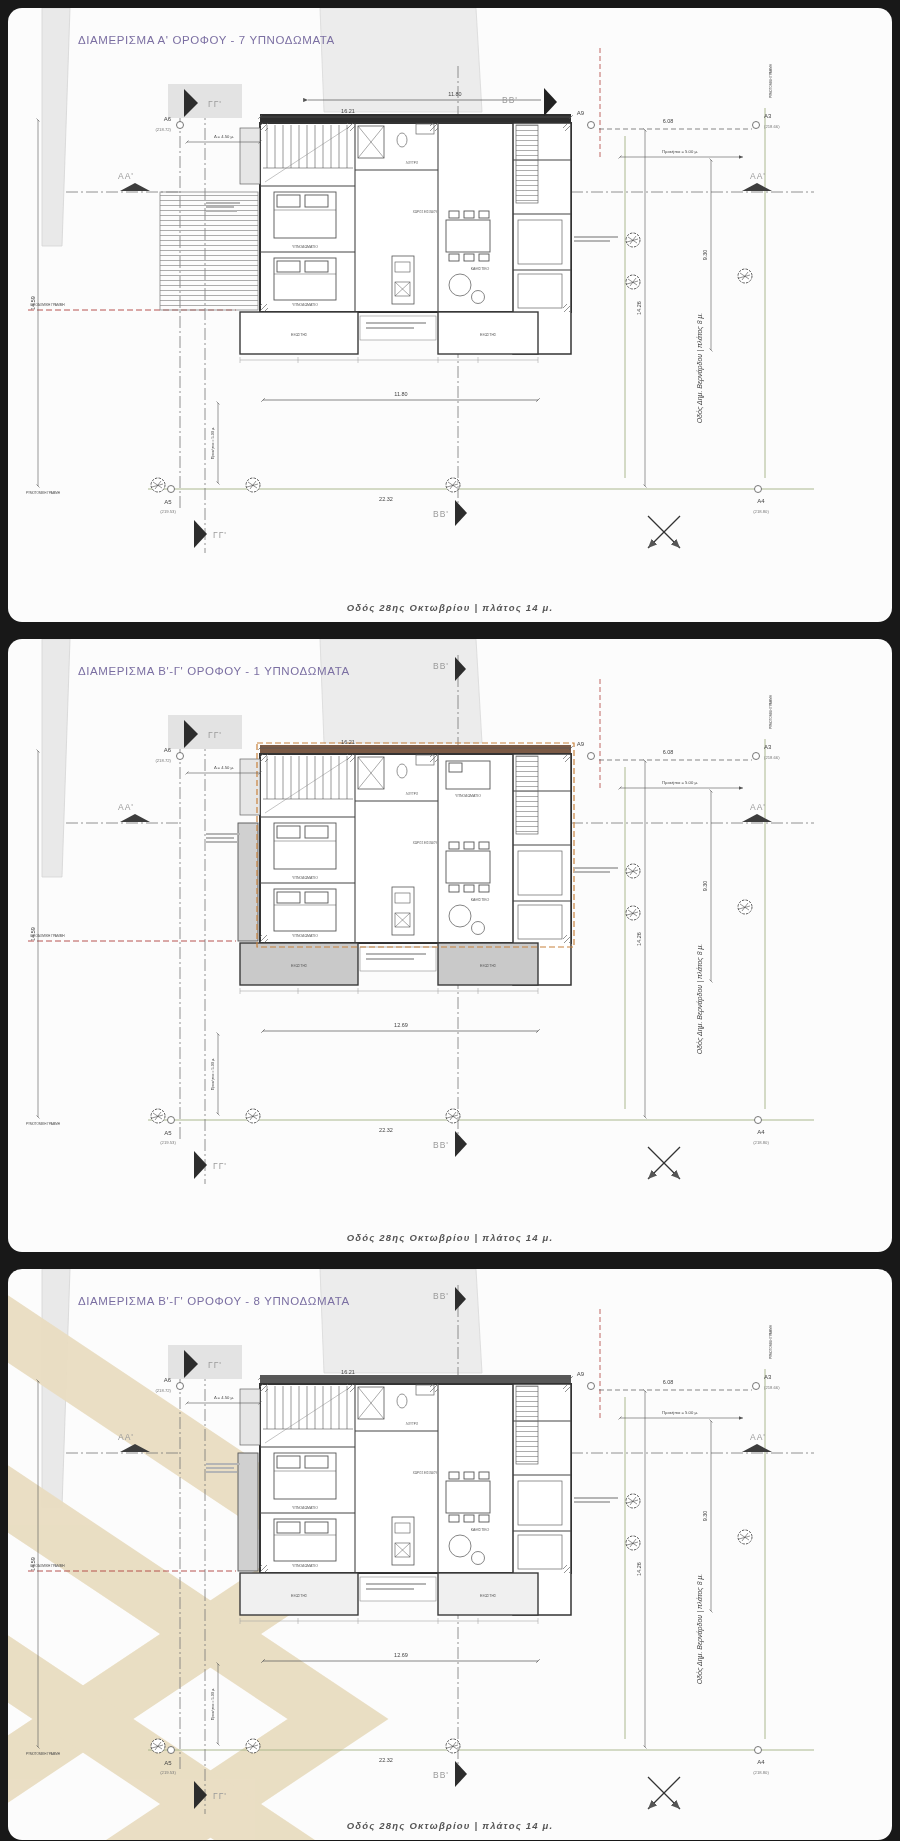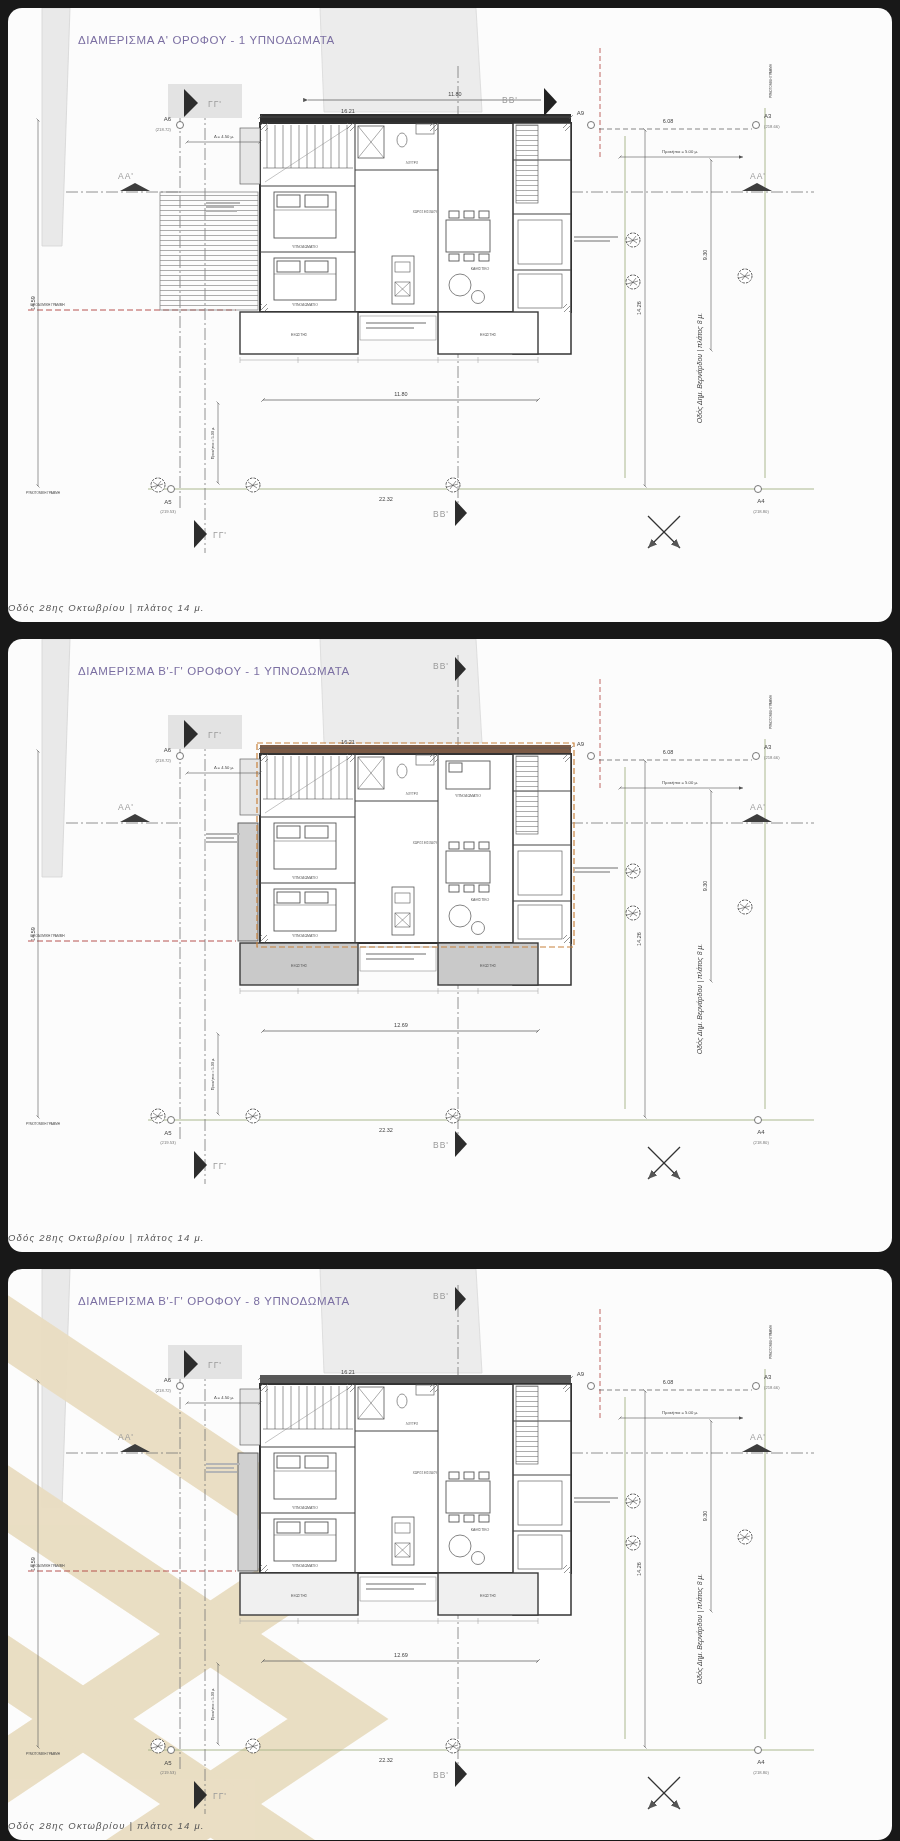--- a/index.html
+++ b/index.html
@@ -1,20 +1,20 @@
 <!DOCTYPE html>
 <html style="--bg: #181818; --card: #fcfcfc; --title: #7b6fa2;"><head>
 <meta charset="utf-8">
 <style>
   html,body{margin:0;padding:0;}
   body{background:var(--bg,#181818);font-family:"Liberation Sans",sans-serif;}
   #cards{width:900px;margin:0 auto;padding:8px;box-sizing:border-box;display:flex;flex-direction:column;gap:17px;}
   .card{position:relative;width:884px;background:var(--card,#fcfcfc);border-radius:14px;overflow:hidden;}
   .card .title{position:absolute;top:26px;left:70px;font-size:11.5px;letter-spacing:.6px;color:var(--title,#7b6fa2);white-space:nowrap;}
-  .card .street{position:absolute;bottom:9px;left:0;right:0;font-style:italic;font-size:9.5px;letter-spacing:1.2px;color:#555;}
+  .card .street{position:absolute;bottom:9px;left:0;right:0;text-align:center;font-style:italic;font-size:9.5px;letter-spacing:1.2px;color:#555;font-weight:bold;}
   svg.plan{display:block;width:884px;height:614px;}
   svg text{font-family:"Liberation Sans",sans-serif;fill:#444;}
   .lbl{fill:#555;}
   .sec{fill:#9a9a9a;letter-spacing:1px;}
   .elev{fill:#777;}
 </style>
 </head>
 <body>
 
 <div id="cards">
@@ -246,21 +246,21 @@
       </g>
 
       <g stroke="#333" stroke-width="1.3" fill="none">
         <path d="M640,508 L672,540" marker-end="url(#mArr)"></path>
         <path d="M672,508 L640,540" marker-end="url(#mArr)"></path>
       </g>
 
       <text x="694" y="360" font-size="7" font-style="italic" fill="#666" text-anchor="middle" transform="rotate(-90,694,360)">Οδός Δημ. Βερνάρδου | πλάτος 8 μ.</text>
     </svg>
 
-    <div class="title">ΔΙΑΜΕΡΙΣΜΑ Α' ΟΡΟΦΟΥ - 1 ΥΠΝΟΔΩΜΑΤΑ</div>
+    <div class="title">ΔΙΑΜΕΡΙΣΜΑ Α' ΟΡΟΦΟΥ - 7 ΥΠΝΟΔΩΜΑΤΑ</div>
     <div class="street">Οδός 28ης Οκτωβρίου | πλάτος 14 μ.</div>
   </div>
 
   <div class="card" style="height: 613px; --roof: #7b5a45; --balc: #c9c9c9;">
     <svg class="plan" viewBox="0 0 884 614" preserveAspectRatio="xMidYMin meet">
       <defs>
         <pattern id="pSteps" width="6" height="5" patternUnits="userSpaceOnUse">
           <path d="M0,2.5 H6" stroke="#8a8a8a" stroke-width="0.7"></path>
         </pattern>
         <pattern id="pHatch" width="5" height="5" patternUnits="userSpaceOnUse">

